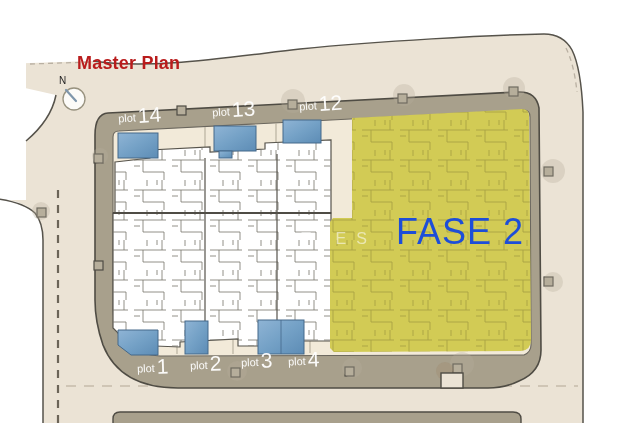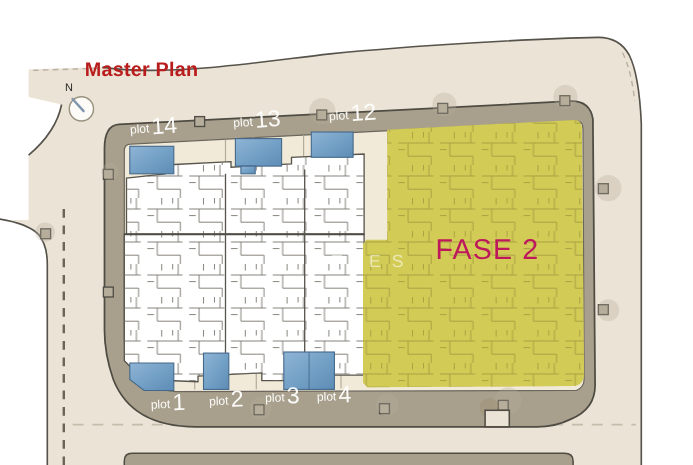--- a/index.html
+++ b/index.html
@@ -20,21 +20,21 @@
   .rot-top{transform:rotate(-4deg);}
   .rot-bottom{transform:rotate(-2deg);}
   .p14{left:118px;top:105px;}
   .p13{left:212px;top:99px;}
   .p12{left:299px;top:93px;}
   .p1{left:137px;top:356px;}
   .p2{left:190px;top:353px;}
   .p3{left:241px;top:350px;}
   .p4{left:288px;top:349px;}
   .fase2{
-    position:absolute;left:396px;top:211px;font-size:26px;color:#be185d;
+    position:absolute;left:396px;top:211px;font-size:36px;color:#1d4ed8;
     letter-spacing:1px;font-weight:400;
   }
   .watermark{
     position:absolute;left:280px;top:230px;font-size:16px;
     letter-spacing:10px;color:rgba(255,255,255,.55);
   }
 </style>
 </head>
 <body>
 

